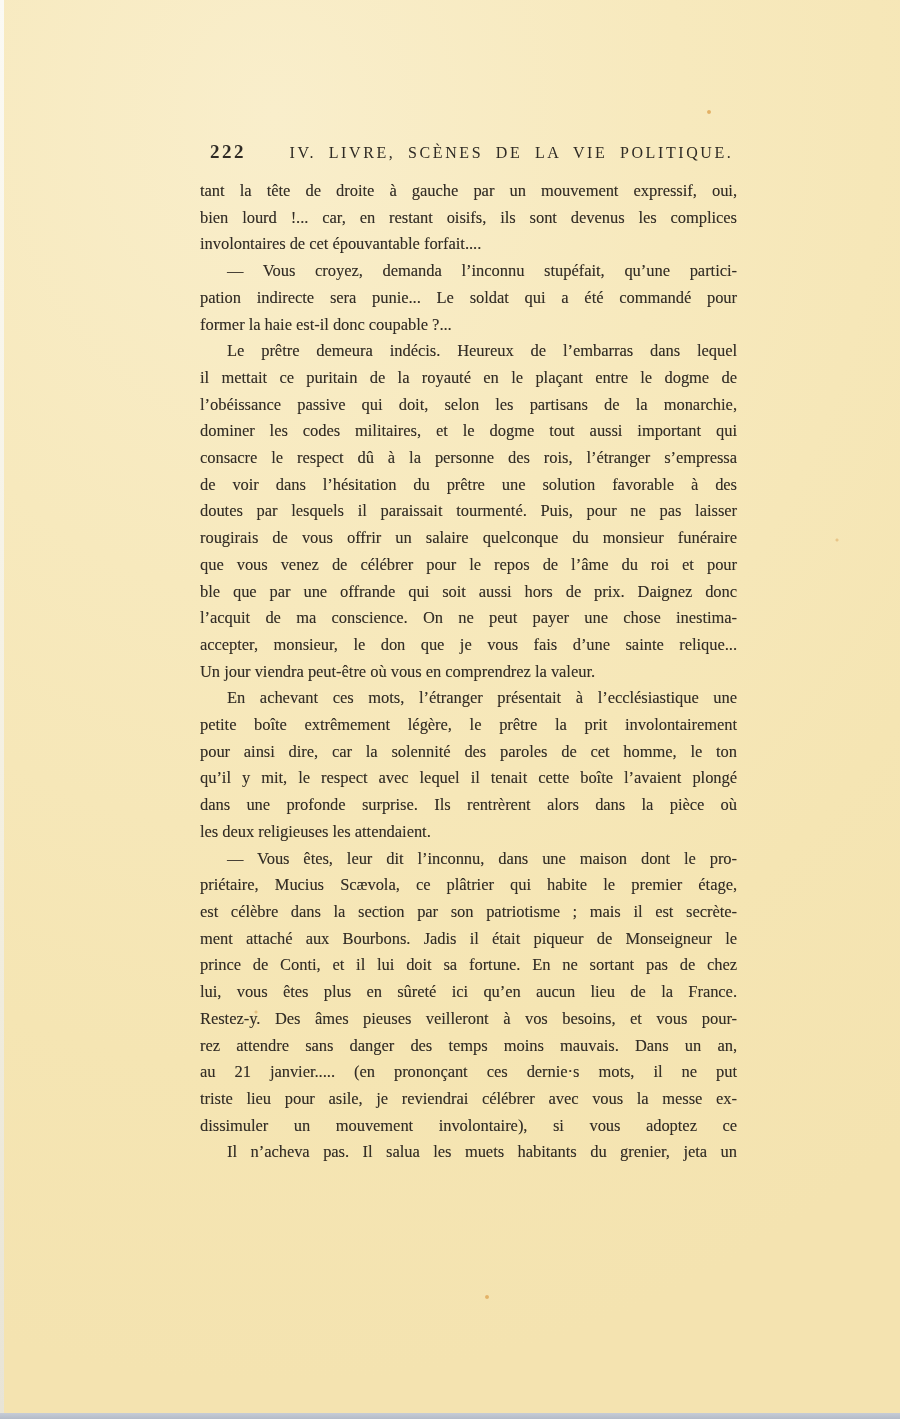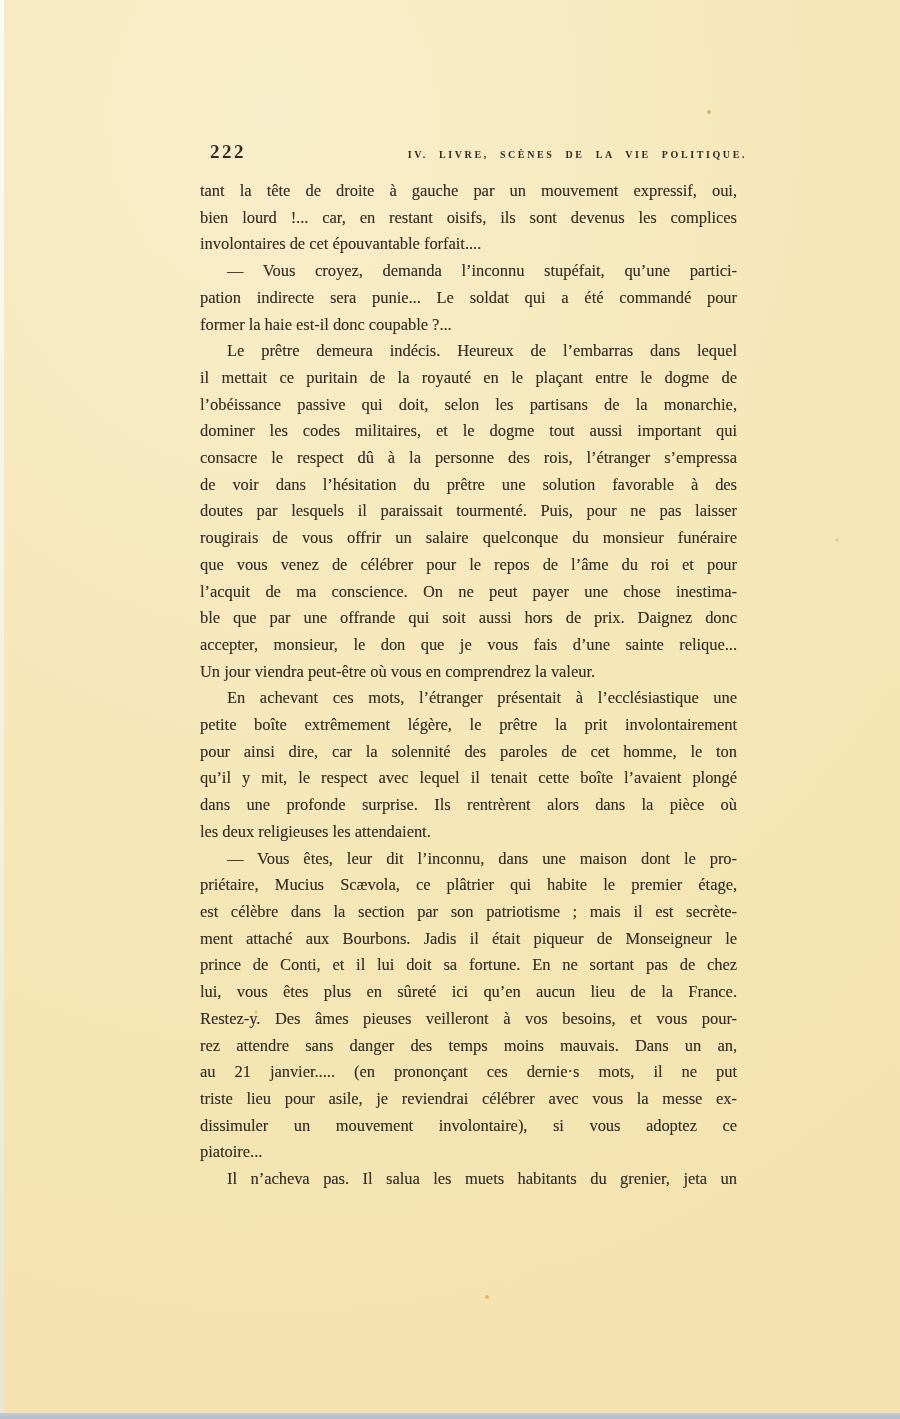--- a/index.html
+++ b/index.html
@@ -36,23 +36,23 @@
     color: #2f2b25;
   }
   .page-number {
     width: 66px;
     font-size: 19px;
     font-weight: 700;
     letter-spacing: 2.5px;
   }
   .running-header {
     flex: 1;
-    text-align: right;
-    font-size: 10px;
-    font-weight: 700;
+    text-align: center;
+    font-size: 16px;
+    font-weight: 400;
     letter-spacing: 2.6px;
     word-spacing: 6px;
     white-space: nowrap;
   }
   .text-block {
     position: absolute;
     left: 200px; top: 178px; width: 537px;
     color: #322d26;
     font-size: 16.4px;
     line-height: 26.7px;
@@ -93,22 +93,22 @@
       <div>
         <div class="line indent">Le prêtre demeura indécis. Heureux de l’embarras dans lequel</div>
         <div class="line">il mettait ce puritain de la royauté en le plaçant entre le dogme de</div>
         <div class="line">l’obéissance passive qui doit, selon les partisans de la monarchie,</div>
         <div class="line">dominer les codes militaires, et le dogme tout aussi important qui</div>
         <div class="line">consacre le respect dû à la personne des rois, l’étranger s’empressa</div>
         <div class="line">de voir dans l’hésitation du prêtre une solution favorable à des</div>
         <div class="line">doutes par lesquels il paraissait tourmenté. Puis, pour ne pas laisser</div>
         <div class="line">rougirais de vous offrir un salaire quelconque du monsieur funéraire</div>
         <div class="line">que vous venez de célébrer pour le repos de l’âme du roi et pour</div>
+        <div class="line">ble que par une offrande qui soit aussi hors de prix. Daignez donc</div>
         <div class="line">l’acquit de ma conscience. On ne peut payer une chose inestima-</div>
-        <div class="line">ble que par une offrande qui soit aussi hors de prix. Daignez donc</div>
         <div class="line">accepter, monsieur, le don que je vous fais d’une sainte relique...</div>
         <div class="line endline">Un jour viendra peut-être où vous en comprendrez la valeur.</div>
       </div>
       <div>
         <div class="line indent">En achevant ces mots, l’étranger présentait à l’ecclésiastique une</div>
         <div class="line">petite boîte extrêmement légère, le prêtre la prit involontairement</div>
         <div class="line">pour ainsi dire, car la solennité des paroles de cet homme, le ton</div>
         <div class="line">qu’il y mit, le respect avec lequel il tenait cette boîte l’avaient plongé</div>
         <div class="line">dans une profonde surprise. Ils rentrèrent alors dans la pièce où</div>
         <div class="line endline">les deux religieuses les attendaient.</div>
@@ -118,19 +118,18 @@
         <div class="line">priétaire, Mucius Scævola, ce plâtrier qui habite le premier étage,</div>
         <div class="line">est célèbre dans la section par son patriotisme ; mais il est secrète-</div>
         <div class="line">ment attaché aux Bourbons. Jadis il était piqueur de Monseigneur le</div>
         <div class="line">prince de Conti, et il lui doit sa fortune. En ne sortant pas de chez</div>
         <div class="line">lui, vous êtes plus en sûreté ici qu’en aucun lieu de la France.</div>
         <div class="line">Restez-y. Des âmes pieuses veilleront à vos besoins, et vous pour-</div>
         <div class="line">rez attendre sans danger des temps moins mauvais. Dans un an,</div>
         <div class="line">au 21 janvier..... (en prononçant ces dernie·s mots, il ne put</div>
         <div class="line">triste lieu pour asile, je reviendrai célébrer avec vous la messe ex-</div>
         <div class="line">dissimuler un mouvement involontaire), si vous adoptez ce</div>
-        <div class="line endline">piatoire...</div>
       </div>
       <div>
         <div class="line indent">Il n’acheva pas. Il salua les muets habitants du grenier, jeta un</div>
       </div>
     </div>
 </div>
 
 </body></html>

